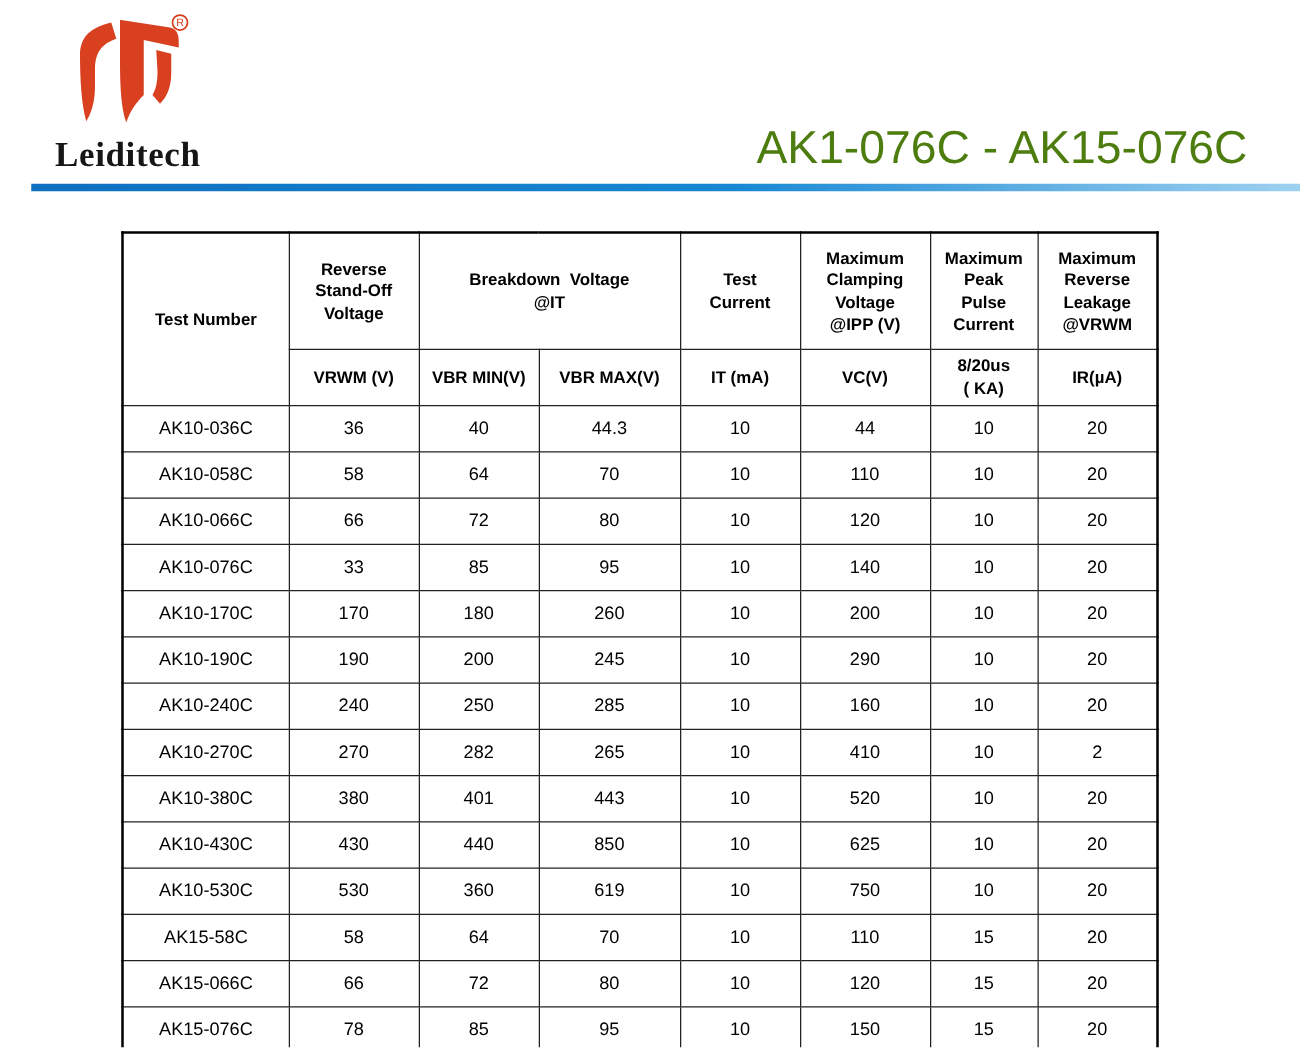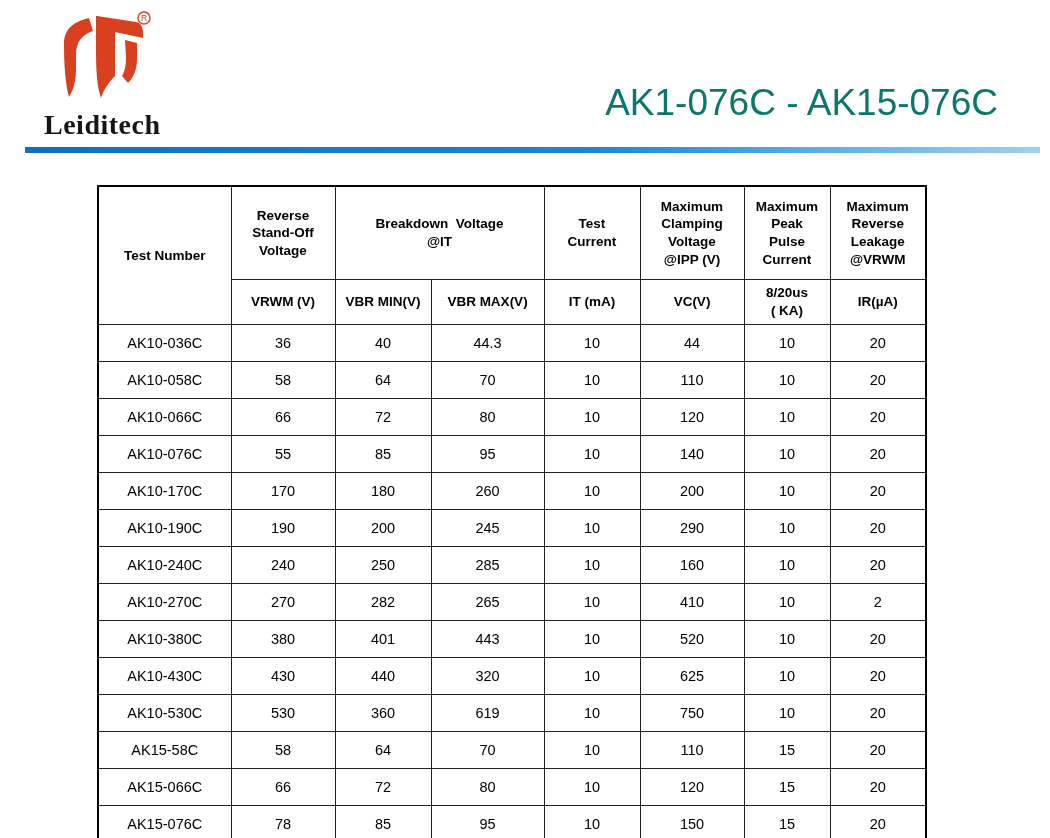--- a/index.html
+++ b/index.html
@@ -14,23 +14,23 @@
   
   .logo-block { position:absolute; left:40px; top:8px; width:160px; }
   .logo-icon { position:absolute; left:12px; top:2px; }
   .logo-wordmark {
     position:absolute; left:4px; top:101px;
     font-family:"Liberation Serif", serif;
     font-weight:bold; font-size:28px; color:#161616;
     letter-spacing:0.5px; white-space:nowrap;
   }
   .page-title {
-    position:absolute; right:52px; top:84px;
+    position:absolute; right:52px; top:99px;
     font-size:37px; line-height:1;
-    color:#0f766e; white-space:nowrap;
+    color:#4d7c0f; white-space:nowrap;
   }
   .header-rule {
     position:absolute; left:25px; top:147px;
     width:1015px; height:6px;
     background:linear-gradient(to right,#0f6fc1 0%,#1787d3 55%,#9ed1f0 100%);
   }
 
   
   table.spec {
     position:absolute; left:97px; top:185px;
@@ -147,21 +147,21 @@
           <td>66</td>
           <td>72</td>
           <td>80</td>
           <td>10</td>
           <td>120</td>
           <td>10</td>
           <td>20</td>
         </tr>
         <tr>
           <td>AK10-076C</td>
-          <td>55</td>
+          <td>33</td>
           <td>85</td>
           <td>95</td>
           <td>10</td>
           <td>140</td>
           <td>10</td>
           <td>20</td>
         </tr>
         <tr>
           <td>AK10-170C</td>
           <td>170</td>
@@ -209,21 +209,21 @@
           <td>443</td>
           <td>10</td>
           <td>520</td>
           <td>10</td>
           <td>20</td>
         </tr>
         <tr>
           <td>AK10-430C</td>
           <td>430</td>
           <td>440</td>
-          <td>320</td>
+          <td>850</td>
           <td>10</td>
           <td>625</td>
           <td>10</td>
           <td>20</td>
         </tr>
         <tr>
           <td>AK10-530C</td>
           <td>530</td>
           <td>360</td>
           <td>619</td>

